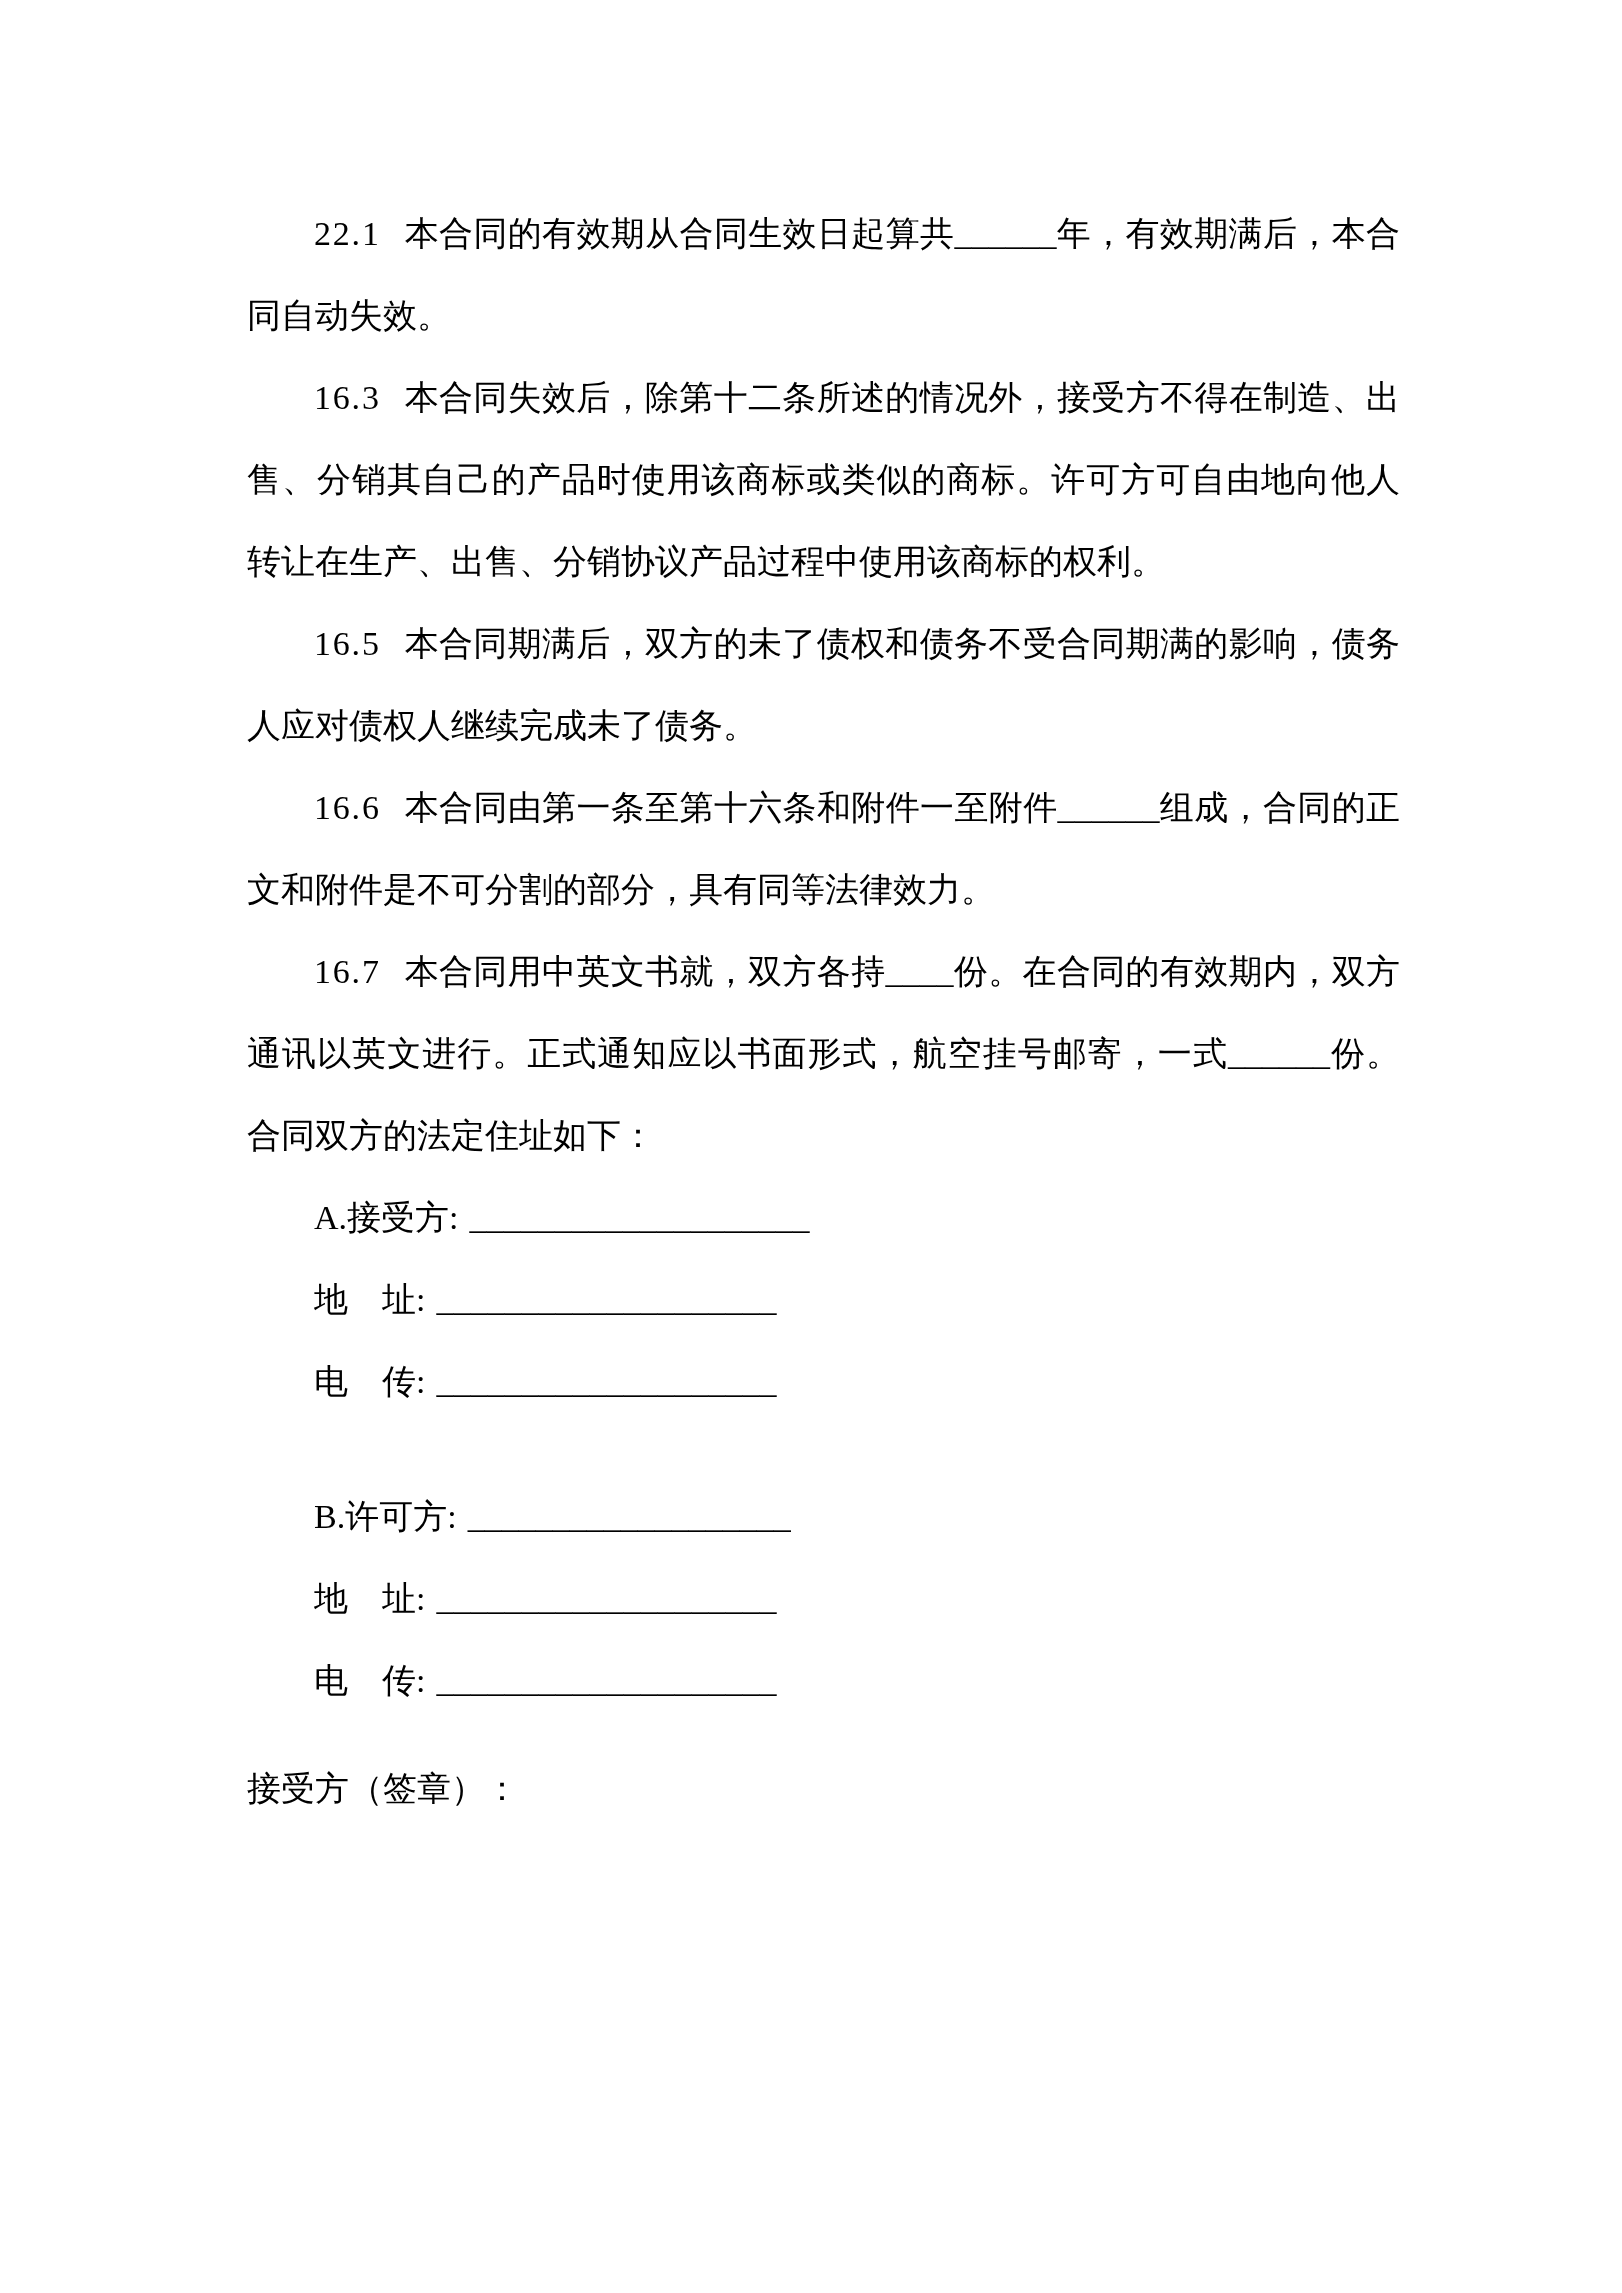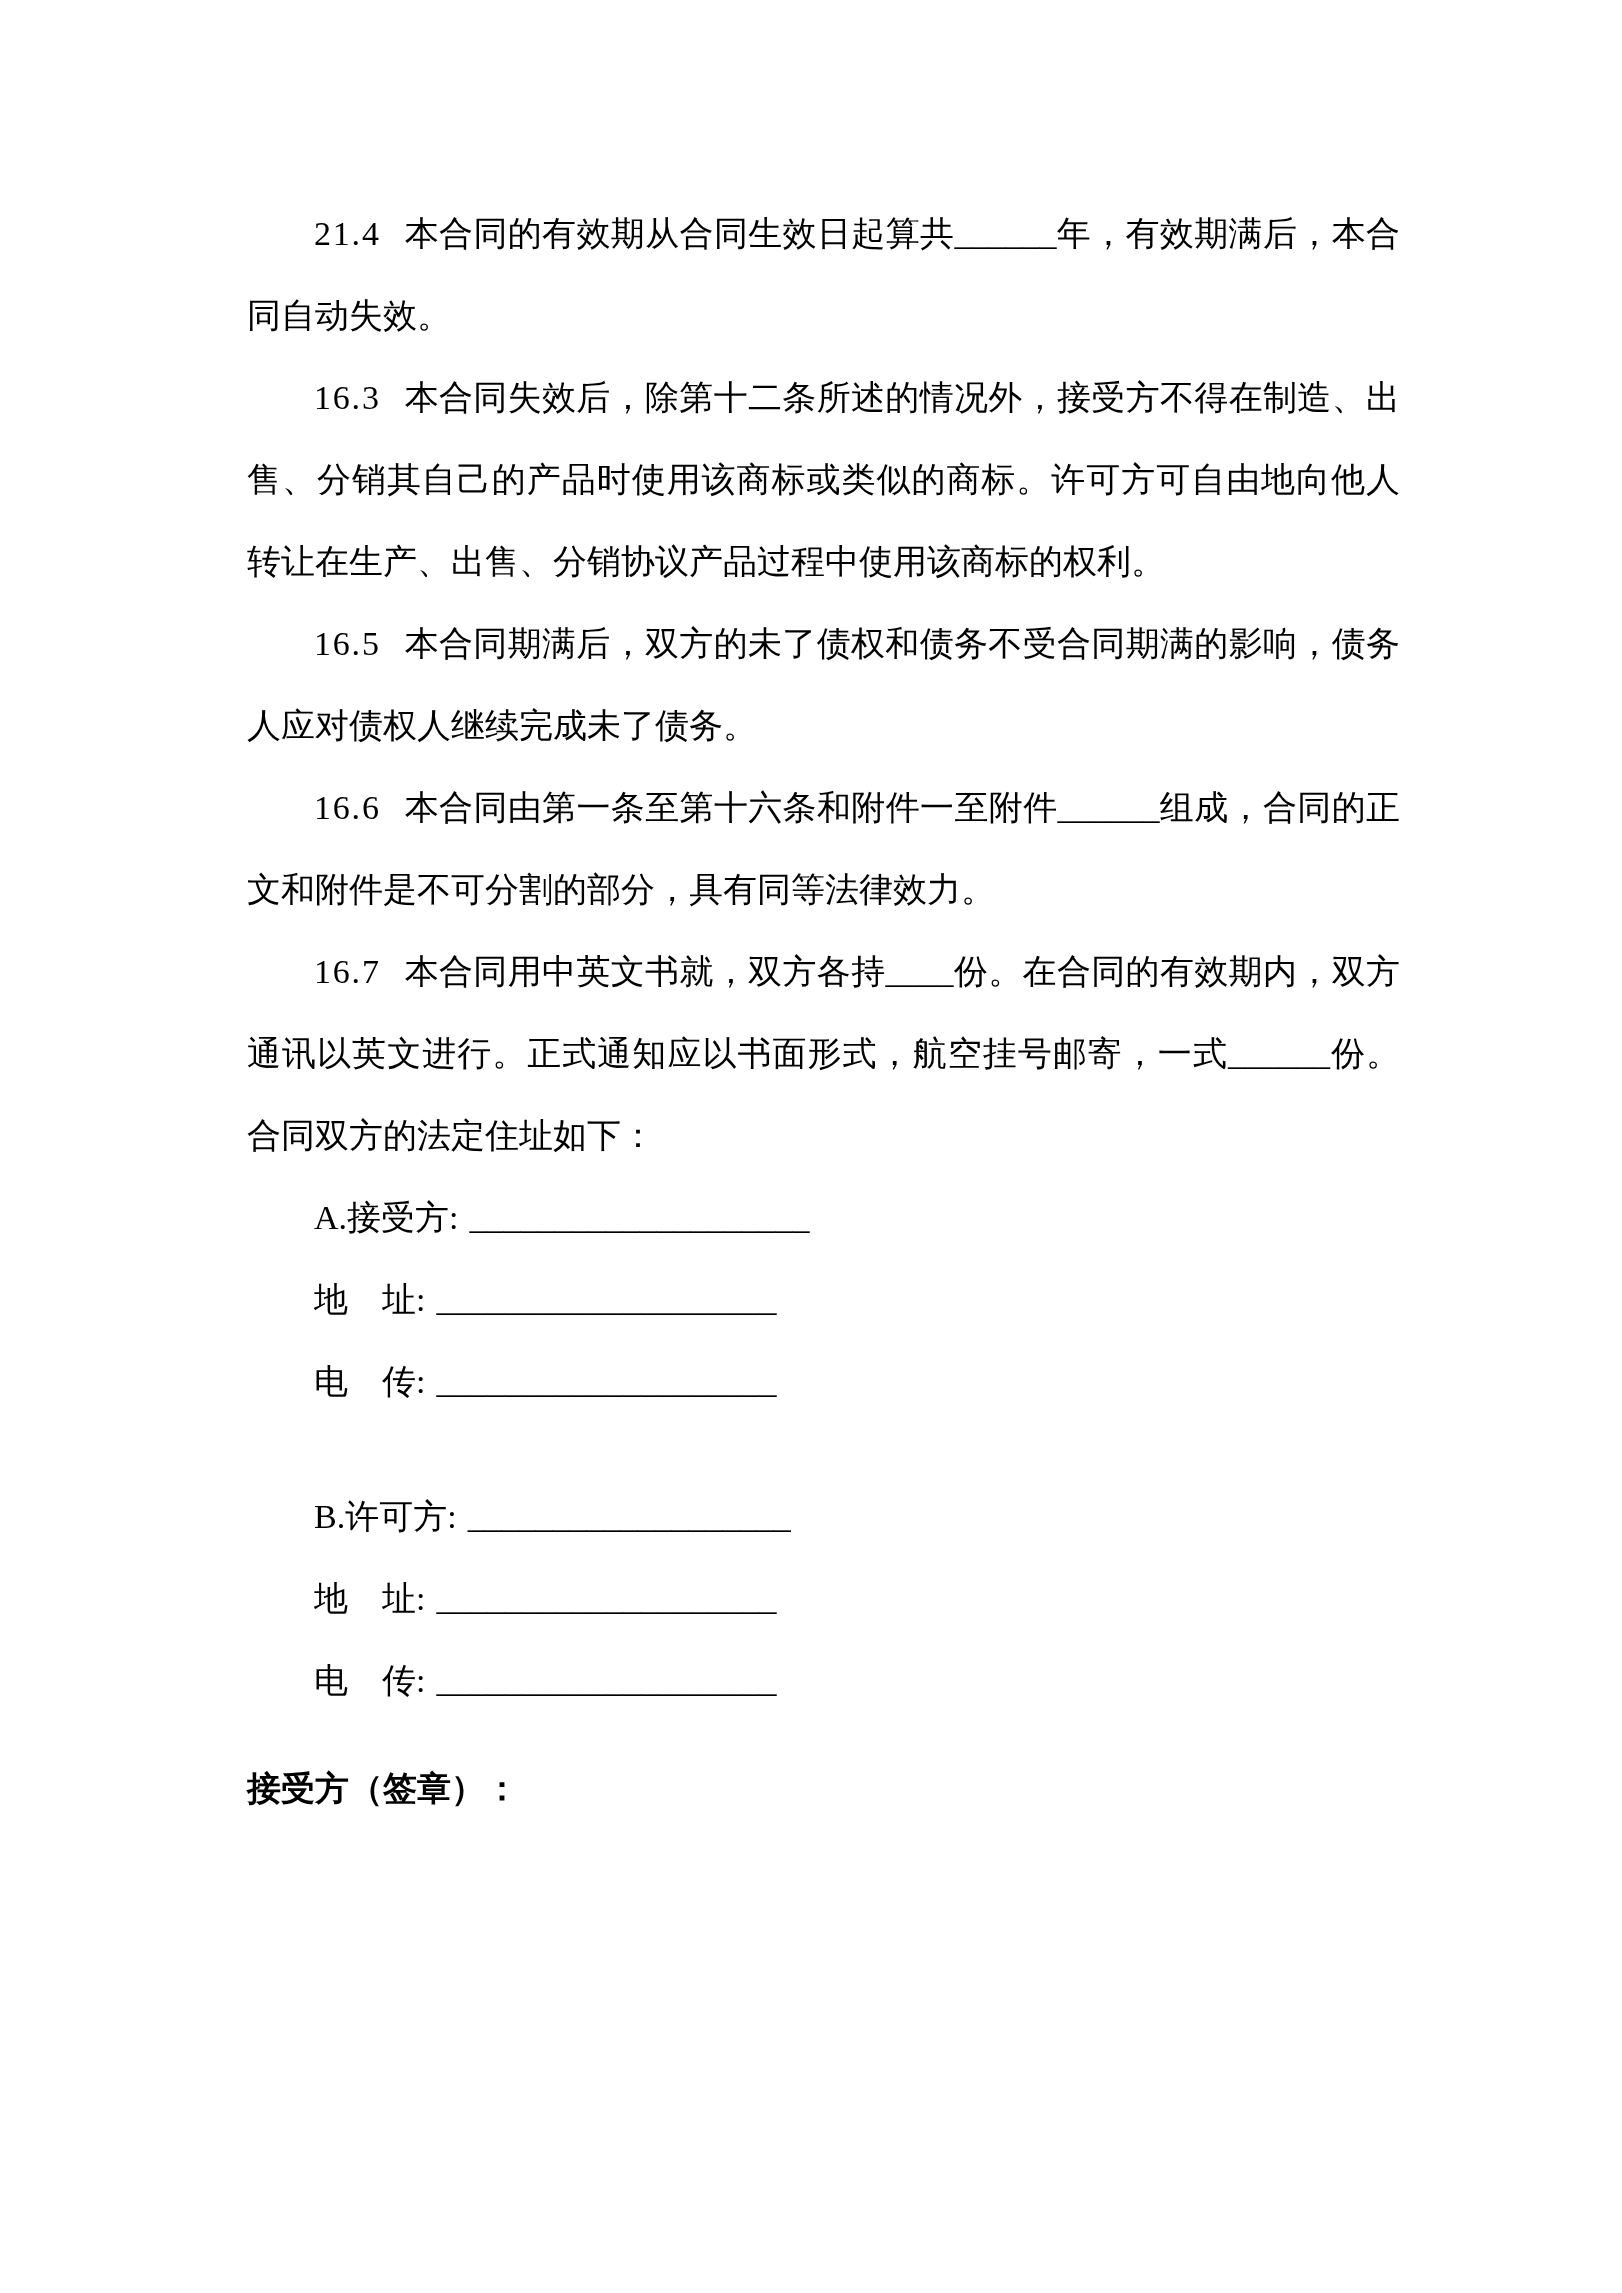--- a/index.html
+++ b/index.html
@@ -41,35 +41,34 @@
     white-space: nowrap;
   }
   .blank {
     margin-left: 11px;
     letter-spacing: 0;
     margin-top: 42px;
   }
   .signatures {
     display: flex;
     margin-top: 25.5px;
-    font-weight: bold;
   }
   .sig-label {
     white-space: nowrap;
   }
   .sig-licensor {
     margin-left: 300px;
   }
 </style>
 </head>
 <body>
 
 <div class="page">
 
-  <p class="clause"><span class="clause-num">21.4</span><span>本合同的有效期从合同生效日起算共______年，有效期满后，本合同自动失效。</span></p>
+  <p class="clause"><span class="clause-num">22.1</span><span>本合同的有效期从合同生效日起算共______年，有效期满后，本合同自动失效。</span></p>
 
   <p class="clause"><span class="clause-num">16.3</span><span>本合同失效后，除第十二条所述的情况外，接受方不得在制造、出售、分销其自己的产品时使用该商标或类似的商标。许可方可自由地向他人转让在生产、出售、分销协议产品过程中使用该商标的权利。</span></p>
 
 
   <p class="clause"><span class="clause-num">16.5</span><span>本合同期满后，双方的未了债权和债务不受合同期满的影响，债务人应对债权人继续完成未了债务。</span></p>
 
   <p class="clause"><span class="clause-num">16.6</span><span>本合同由第一条至第十六条和附件一至附件______组成，合同的正文和附件是不可分割的部分，具有同等法律效力。</span></p>
 
   <p class="clause"><span class="clause-num">16.7</span><span>本合同用中英文书就，双方各持____份。在合同的有效期内，双方通讯以英文进行。正式通知应以书面形式，航空挂号邮寄，一式______份。合同双方的法定住址如下：</span></p>
 

